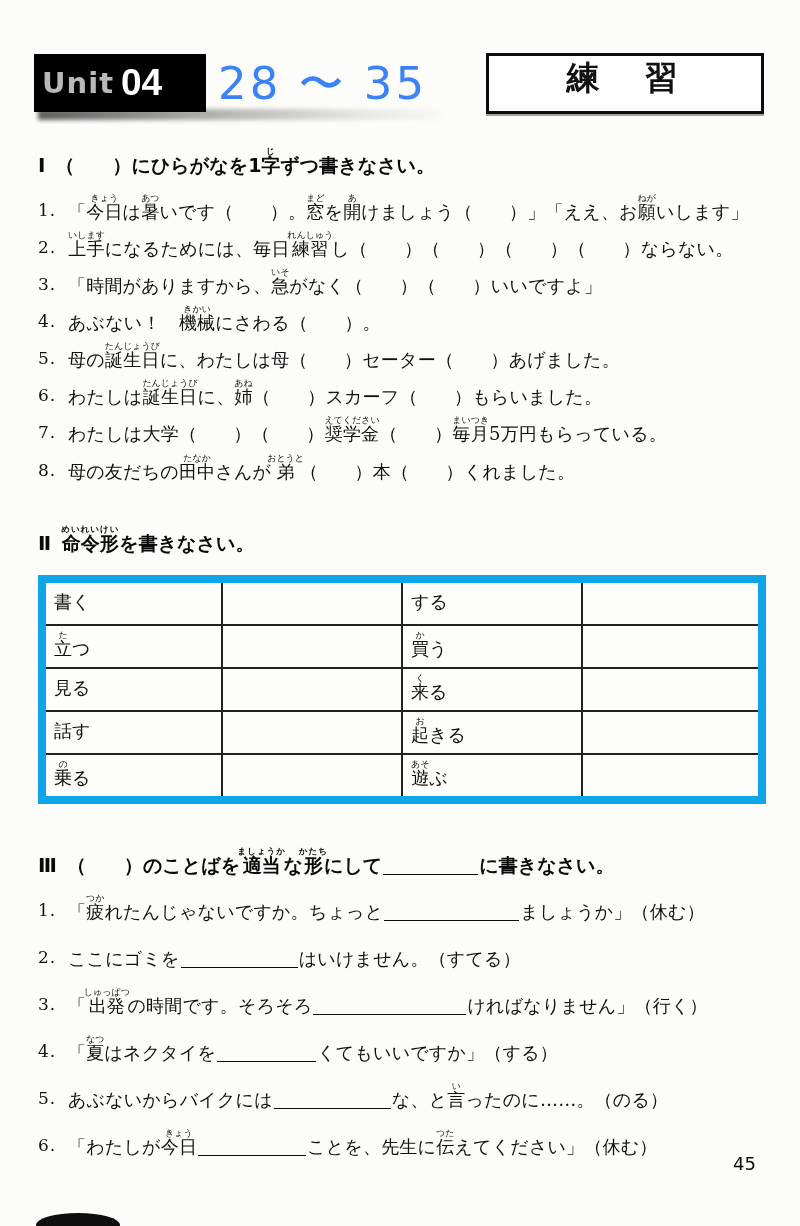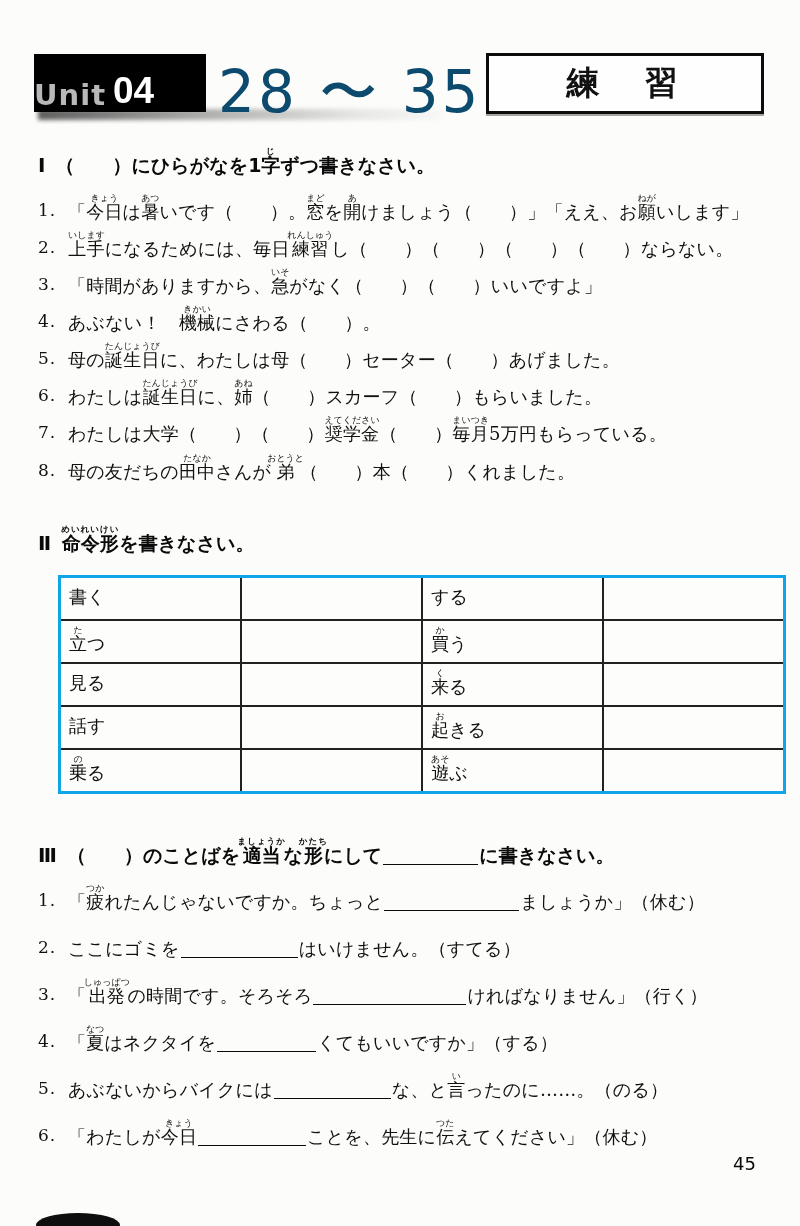--- a/index.html
+++ b/index.html
@@ -10,44 +10,44 @@
     font-family:"DejaVu Serif", serif;
   }
   .page{
     position:relative;width:800px;height:1226px;overflow:hidden;
     background:#fcfcfa;color:#111;
   }
   
   .unit-banner{position:absolute;top:54px;left:34px;width:420px;height:70px;}
   .unit-black-box{
     position:absolute;left:0;top:0;width:172px;height:58px;background:#000;
-    display:flex;align-items:flex-end;padding-left:0;box-sizing:border-box;
+    display:flex;align-items:center;padding-left:8px;box-sizing:border-box;
   }
   .unit-word{
     font-family:"DejaVu Sans",sans-serif;font-weight:700;font-size:29px;
     color:#ececec;opacity:.78;letter-spacing:1px;filter:blur(.5px);
   }
   .unit-num{
     font-family:Liberation Sans, sans-serif;font-weight:800;font-size:37px;
     color:#fff;margin-left:7px;
   }
   .unit-range{
     position:absolute;left:184px;top:0px;white-space:nowrap;
-    font-family:"DejaVu Sans",sans-serif;font-weight:400;font-size:58px;
-    color:#0c4a6e;letter-spacing:3px;
+    font-family:"DejaVu Sans",sans-serif;font-weight:400;font-size:45px;
+    color:#3b82f6;letter-spacing:3px;
   }
   .banner-shadow{
     position:absolute;left:4px;top:55px;width:404px;height:11px;
     background:linear-gradient(90deg,rgba(55,55,55,.8),rgba(120,120,120,.55) 45%,rgba(185,185,185,.3) 80%,rgba(220,220,220,.12));
     filter:blur(2px);
   }
   .practice-box{
     position:absolute;top:53px;left:486px;width:278px;height:61px;
     border:3px solid #0c0c0c;box-sizing:border-box;background:#fefefe;
-    display:flex;align-items:center;justify-content:center;
+    display:flex;justify-content:center;
     font-family:"DejaVu Sans",sans-serif;font-weight:800;font-size:33px;
     letter-spacing:6px;box-shadow:0 2px 0 rgba(0,0,0,.35);
   }
   
   .content{position:absolute;left:38px;top:146px;width:728px;}
   .sec-heading{
     margin:0;display:flex;align-items:baseline;line-height:1.95;
     font-family:"DejaVu Sans",sans-serif;font-weight:800;font-size:19px;color:#0a0a0a;
   }
   .sec-num{flex:none;font-size:20px;margin-right:10px;}
@@ -56,22 +56,21 @@
   rt{font-size:9px;letter-spacing:0;}
   .qlist{list-style:none;margin:8px 0 0 0;padding:0;font-size:18px;}
   .q{display:flex;line-height:2.06;}
   .qnum{flex:none;width:30px;font-size:17px;letter-spacing:1px;}
   .qtext{flex:1;white-space:nowrap;letter-spacing:.2px;}
   .sec2{margin-top:34px;}
   .sec3{margin-top:42px;}
   
   .imp-table{
     width:100%;border-collapse:collapse;table-layout:fixed;margin-top:12px;
-    border:3px solid #0ea5e9;
-    margin-left:20px;
+    border:8px solid #0ea5e9;
   }
   .imp-table td{
     border:2px solid #222;height:37px;padding:1px 6px 3px 8px;
     font-size:18px;line-height:1.15;vertical-align:middle;background:#fdfdfc;
   }
   
   .blank{
     display:inline-block;height:1em;border-bottom:1.7px solid #0c0c0c;
     transform:translateY(3px);margin:0 1px;
   }

